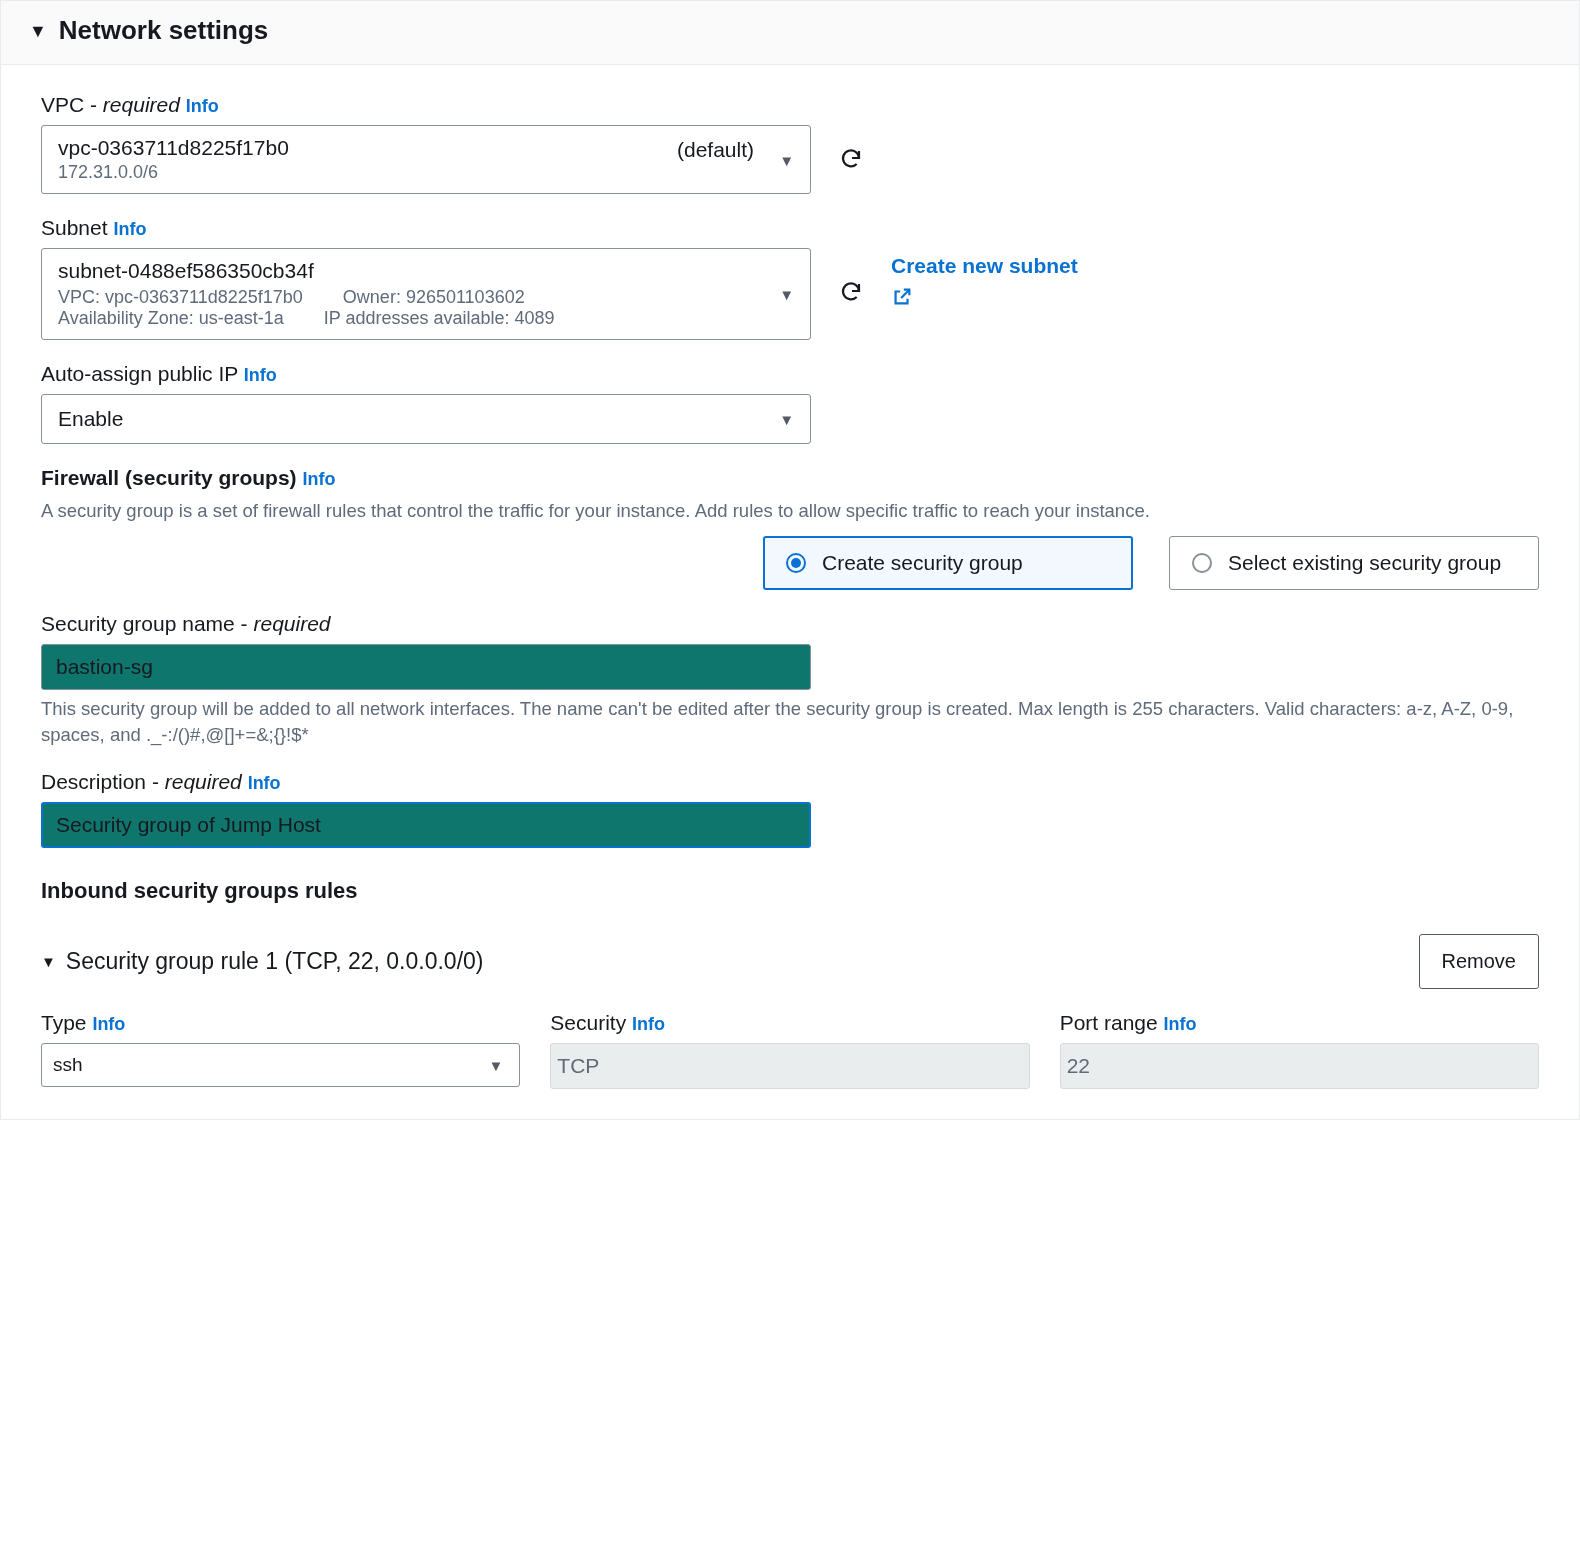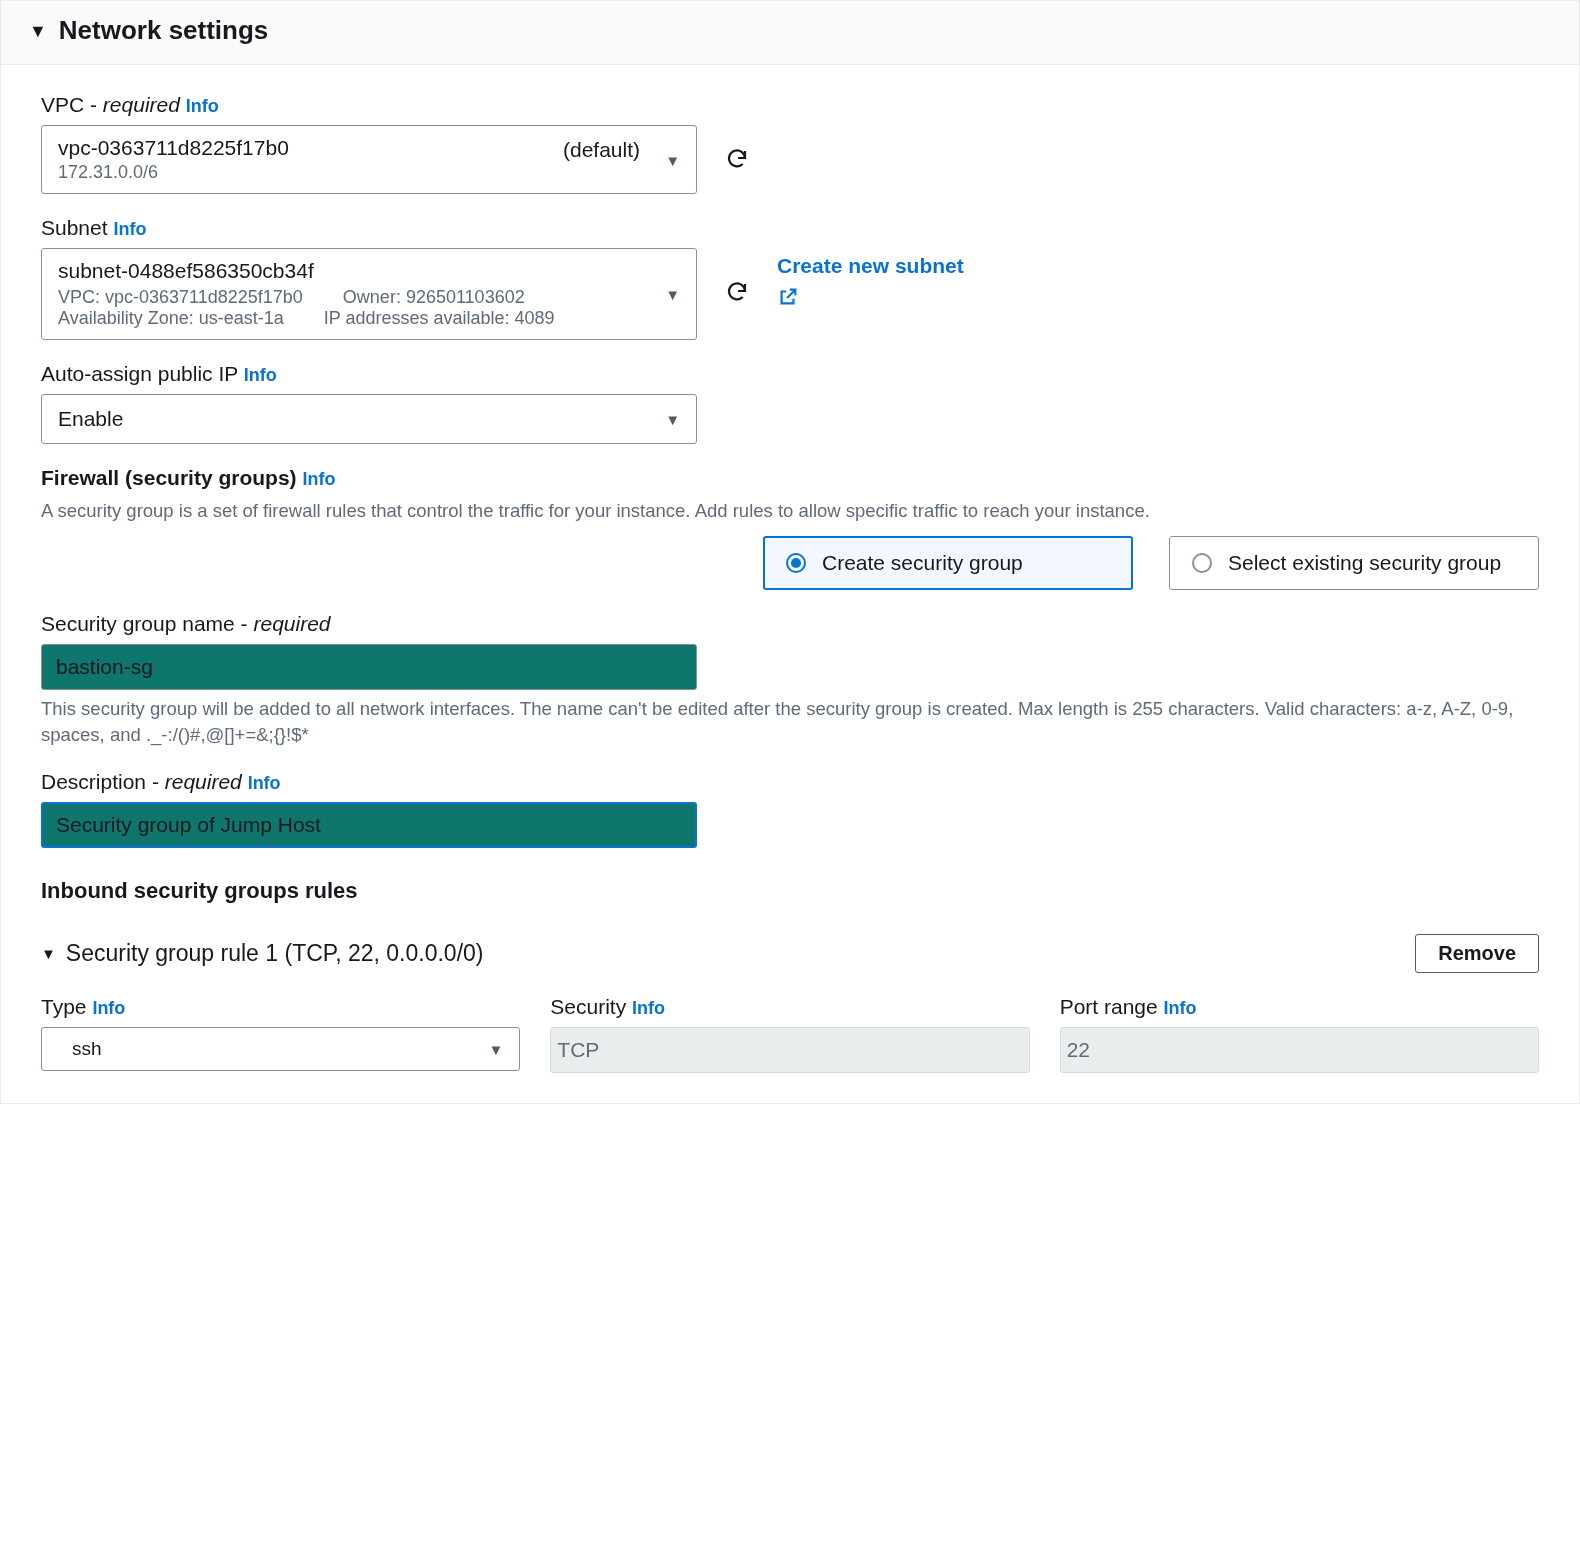--- a/index.html
+++ b/index.html
@@ -83,21 +83,21 @@
     right: 56px;
     top: 12px;
     font-size: 21px;
     color: #16191f;
   }
   .row-flex {
     display: flex;
     align-items: flex-start;
     gap: 24px;
   }
-  .col-fixed { width: 656px; flex-shrink: 0; }
+  .col-fixed { width: 770px; flex-shrink: 0; }
   .refresh-btn {
     width: 32px; height: 32px;
     display: flex; align-items: center; justify-content: center;
     cursor: pointer;
     margin-top: 28px;
   }
   .refresh-btn.mt-sm { margin-top: 18px; }
   .link-col {
     margin-top: 6px;
     display: flex;
@@ -190,44 +190,44 @@
   .rule-header-left {
     display: flex;
     align-items: center;
     gap: 10px;
     font-size: 23px;
   }
   .btn-white {
     border: 1px solid #545b64;
     background: #fff;
     border-radius: 3px;
-    padding: 7px 22px;
+    padding: 15px 22px;
     font-size: 20px;
-    font-weight: 700;
+    font-weight: 400;
     cursor: pointer;
     color: #16191f;
   }
   .three-col {
     display: flex;
     gap: 30px;
   }
   .three-col > div { flex: 1; }
   .disabled-input {
     width: 100%;
     border: 1px solid #d5dbdb;
     border-radius: 3px;
     padding: 10px 6px;
     font-size: 21px;
     background: #eaeded;
     color: #5f6b7a;
   }
   .small-select {
     border: 1px solid #879196;
     border-radius: 3px;
-    padding: 10px 30px;
+    padding: 10px 11px;
     position: relative;
     background: #fff;
     cursor: pointer;
   }
   svg.icon { display: block; }
 </style>
 </head>
 <body>
 
 <div class="panel">

